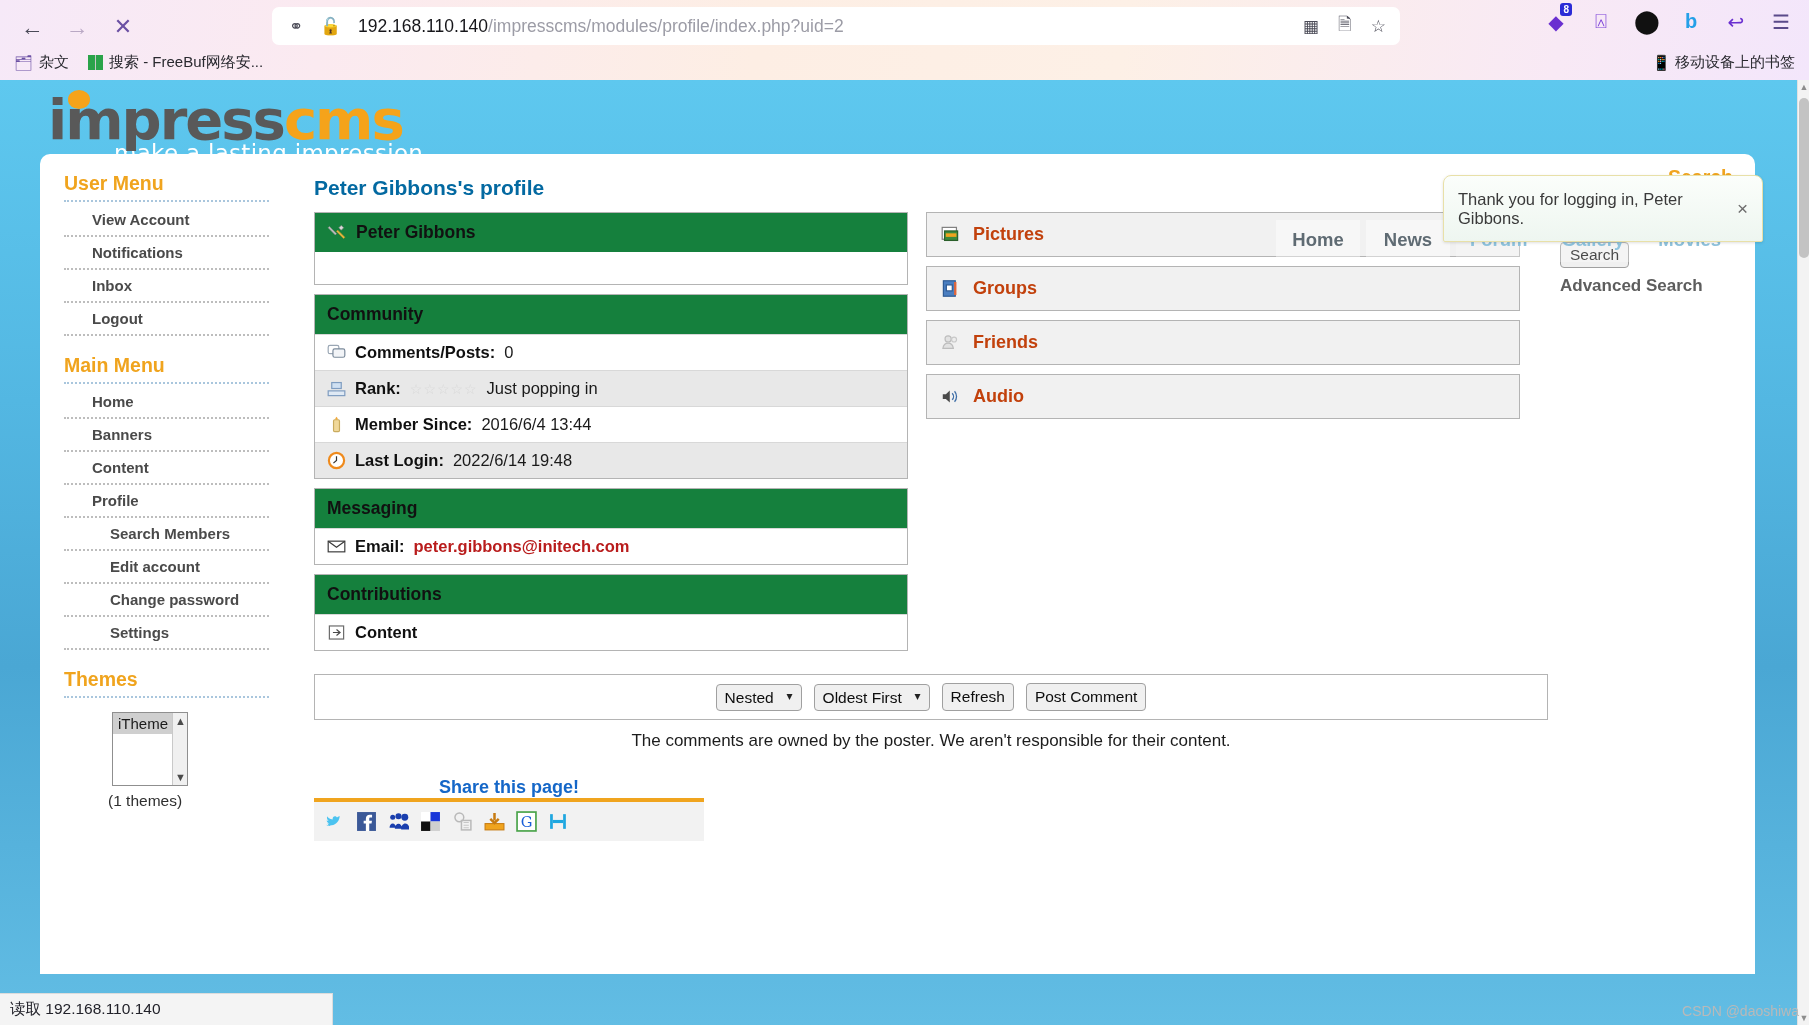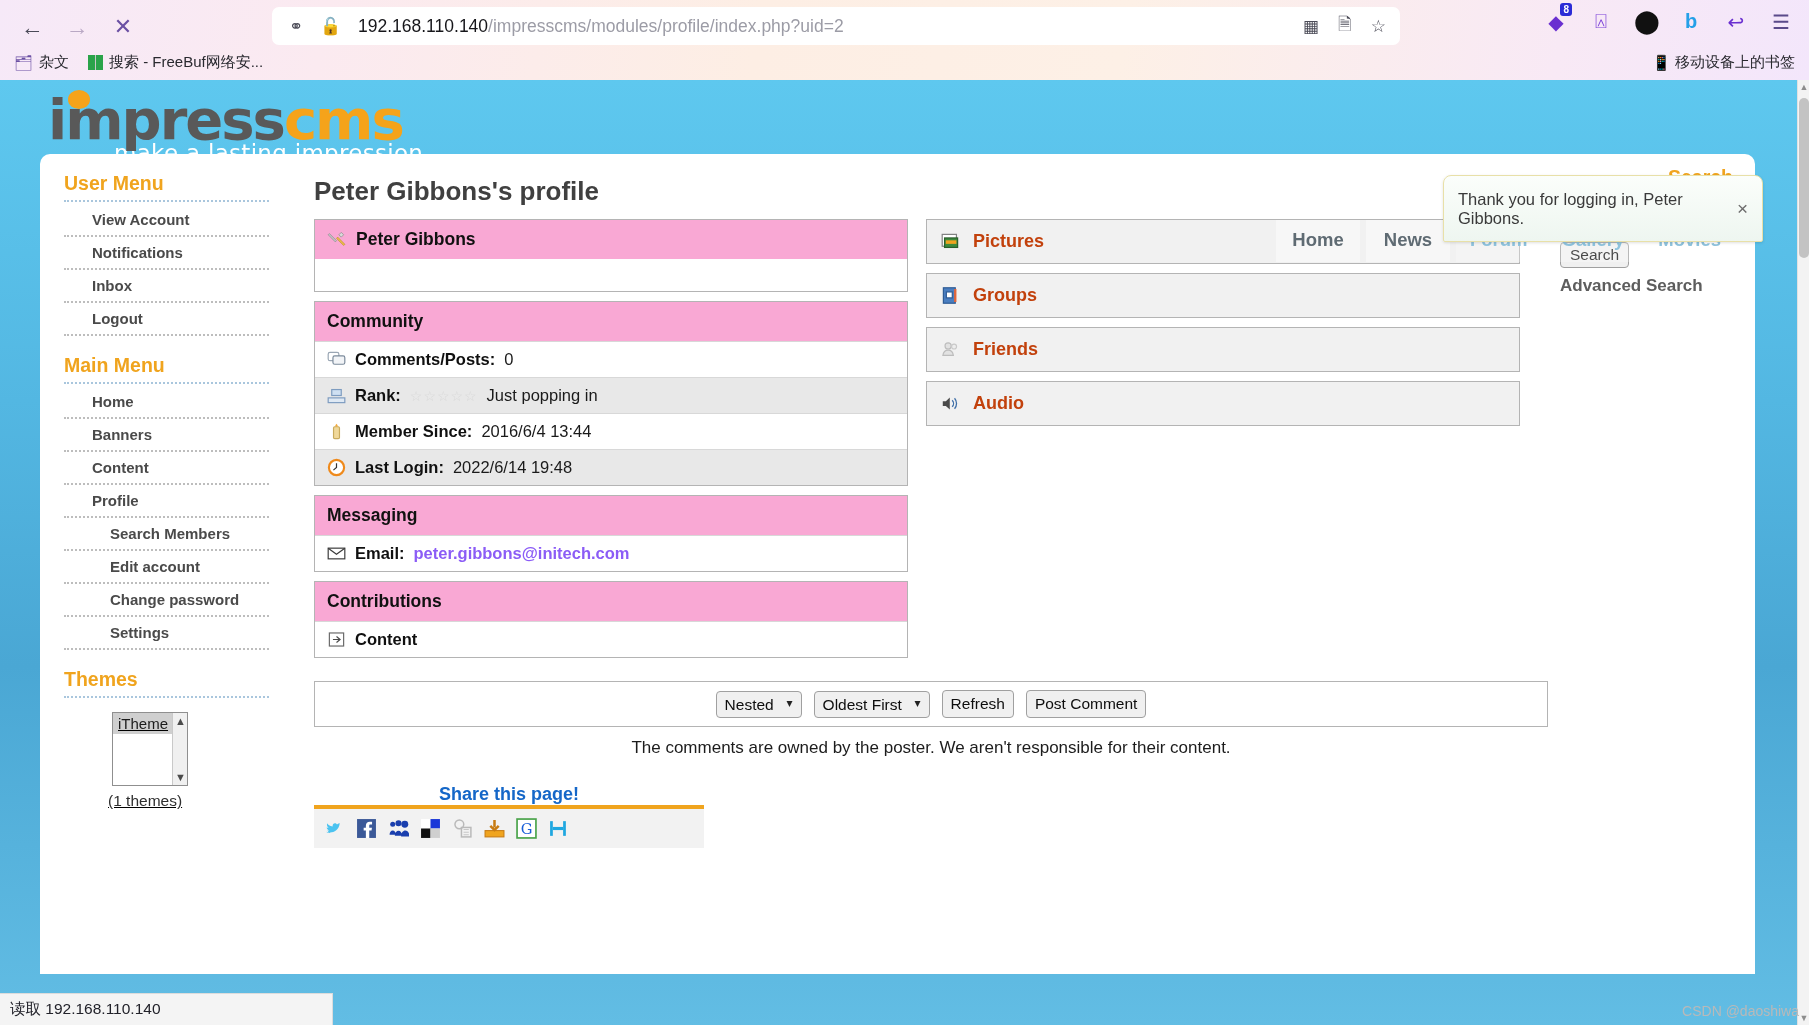--- a/index.html
+++ b/index.html
@@ -92,49 +92,49 @@
 
   
   .sidebar{ position:absolute; left:14px; top:18px; width:215px; }
   .blk-title{ color:#f0a41e; font-size:19.5px; font-weight:bold; padding:0 0 5px 10px; }
   .blk-rule{ border-bottom:2px dotted #a9c6dd; margin:0 0 2px 10px; }
   .menu-item{
     font-size:15px; font-weight:bold; color:#4a4a4a; padding:7px 0 7px 28px;
     border-bottom:2px dotted #bdbdbd; margin-left:10px; cursor:pointer;
   }
   .menu-item.sub{ padding-left:46px; }
-  .theme-wrap{ margin:14px 0 0 58px;text-decoration:underline; }
+  .theme-wrap{ margin:14px 0 0 58px; }
   .theme-select{
     width:76px; height:74px; border:1px solid #8f8f8f; background:#fff;
     display:flex; flex-direction:column; position:relative;
   }
   .theme-opt{ background:#cfcfcf; color:#1b1b1b; font-size:15px; padding:2px 5px; width:61px; }
   .theme-sb{ position:absolute; right:0; top:0; width:15px; height:100%; background:#f0f0f0; border-left:1px solid #c9c9c9;}
   .theme-sb .ar{ position:absolute; left:0; width:15px; text-align:center; font-size:11px; color:#4a4a4a;}
   .theme-count{ font-size:15.5px; color:#2f2f2f; margin-top:6px; margin-left:-4px;}
 
   
   .main{ position:absolute; left:230px; top:12px; width:1250px; }
-  .page-title{ font-size:26px; font-weight:bold; color:#404040; margin:10px 0 12px 44px; }
+  .page-title{ font-size:21px; font-weight:bold; color:#0369a1; margin:10px 0 12px 44px; }
   .cols{ display:flex; gap:18px; margin-left:44px; }
   .col-l{ width:608px; }
   .col-r{ width:608px; }
 
   .panel{ border:1px solid #b4b4b4; margin-bottom:9px; background:#fff; }
-  .panel-head{ background:#f9a8d4; font-size:17.5px; font-weight:bold; color:#111; padding:9px 12px; }
+  .panel-head{ background:#15803d; font-size:17.5px; font-weight:bold; color:#111; padding:9px 12px; }
   .panel-body-empty{ height:32px; }
   .row{
     display:flex; align-items:center; gap:9px; padding:8px 12px;
     font-size:16.5px; border-top:1px solid #d8d8d8;
   }
   .row:first-child{ border-top:none; }
   .row.alt{ background:#e8e8e8; }
   .row .lbl{ font-weight:bold; color:#101010; }
   .row .val{ color:#1a1a1a; }
-  .row .val.gray{ color:#8b5cf6; font-weight:bold;text-align:right; }
+  .row .val.gray{ color:#b91c1c; font-weight:bold;text-align:right; }
   .ico16{ width:19px; height:19px; display:inline-block; flex:0 0 19px; }
   .stars{ display:inline-flex; gap:1px; color:#d8d8d8; font-size:14px; letter-spacing:1px; }
 
   .navpanel{
     border:1px solid #b4b4b4; background:#f1f1f1; margin-bottom:9px;
     display:flex; align-items:center; gap:13px; padding:11px 14px; cursor:pointer;
   }
   .navpanel .t{ font-size:18px; font-weight:bold; color:#c2410c; }
 
   

